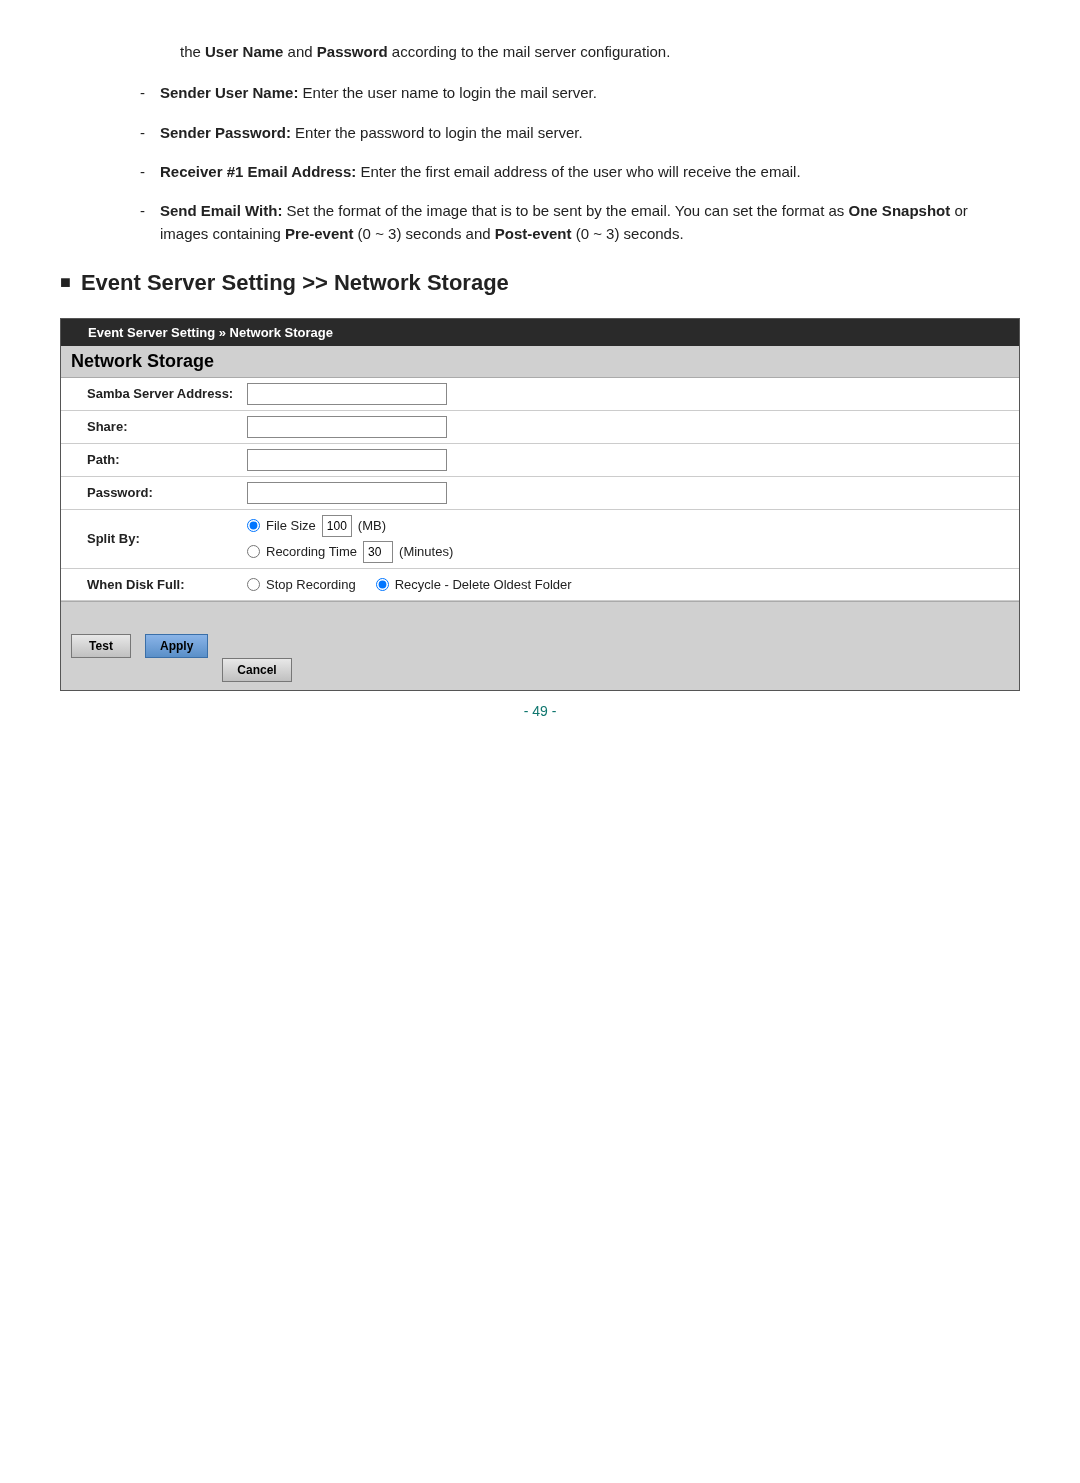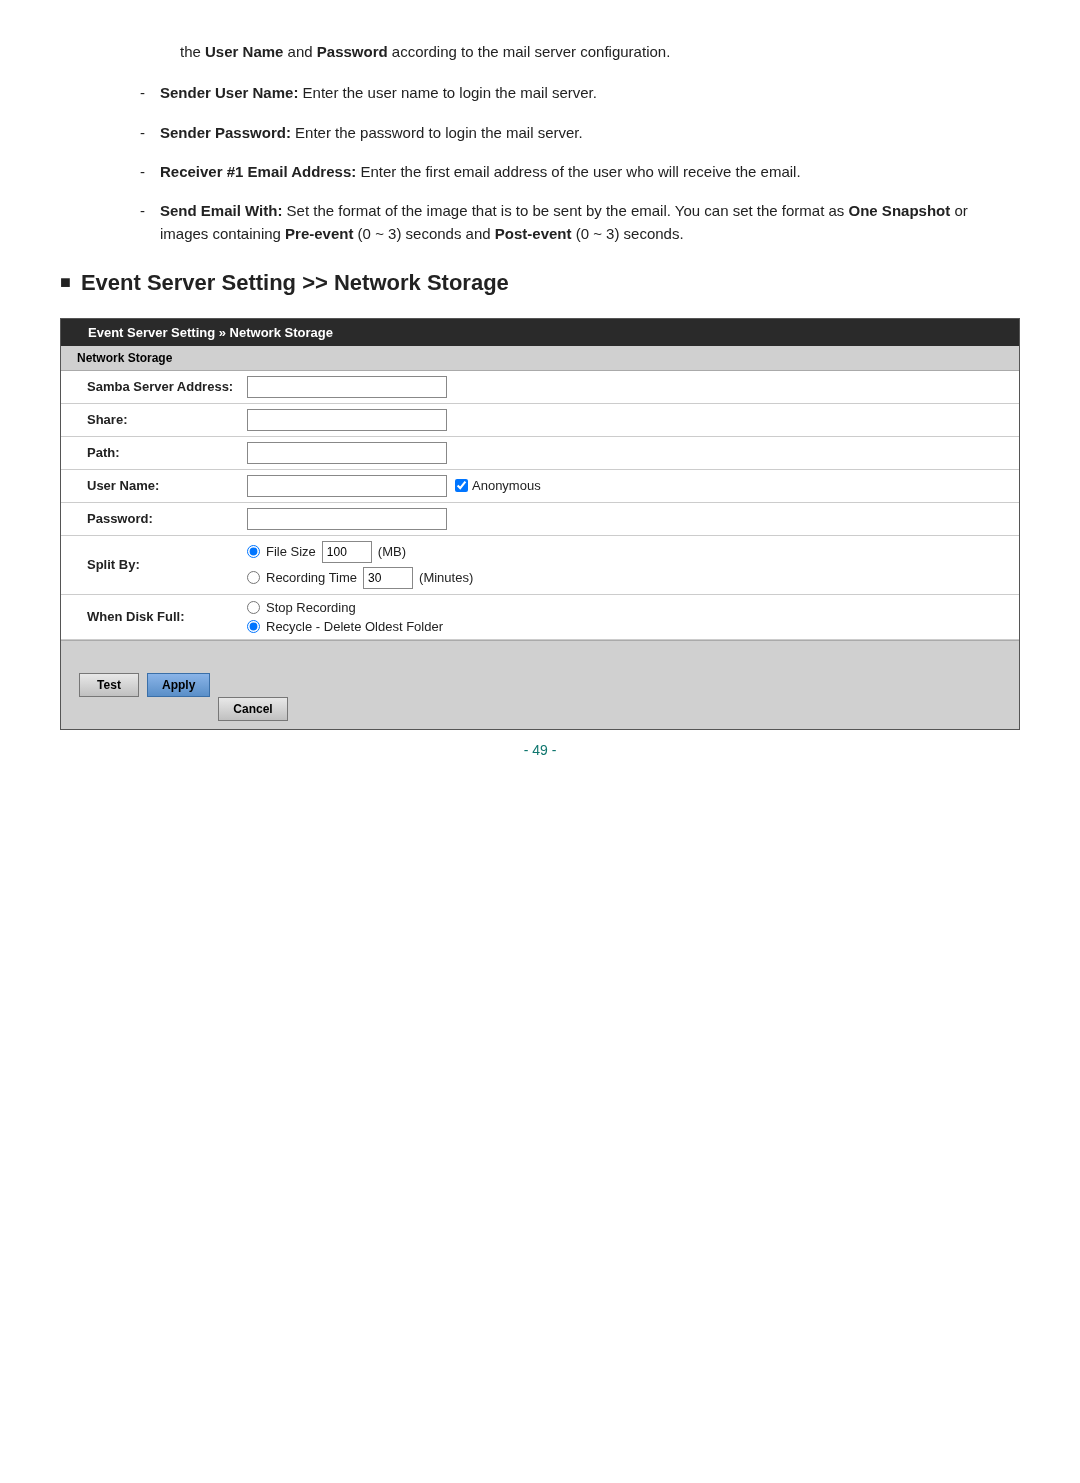--- a/index.html
+++ b/index.html
@@ -66,22 +66,22 @@
       color: #fff;
       padding: 6px 27px;
       font-weight: bold;
       font-size: 13px;
     }
 
     .panel-section-header {
       background: #d0d0d0;
       color: #000;
       font-weight: bold;
-      padding: 5px 16px;
-      font-size: 12px;
+      padding: 5px 10px;
+      font-size: 18px;
       border-bottom: 1px solid #aaa;
     }
 
     .panel-row {
       display: flex;
       align-items: center;
       border-bottom: 1px solid #ccc;
       padding: 5px 10px;
       min-height: 32px;
     }
@@ -131,42 +131,42 @@
     .split-row {
       display: flex;
       align-items: center;
       gap: 6px;
     }
 
     .split-input {
       border: 1px solid #888;
       padding: 2px 4px;
       height: 22px;
-      width: 50px;
+      width: 30px;
       font-size: 12px;
     }
 
     .when-disk-block {
       display: flex;
-      flex-direction: column;
-      gap: 4px;
+      flex-direction: row;
+      gap: 20px;
     }
 
     .radio-row {
       display: flex;
       align-items: center;
       gap: 6px;
       font-size: 13px;
     }
 
     .panel-footer {
       background: #d0d0d0;
-      padding: 8px 18px;
-      display: flex;
-      gap: 8px;
+      padding: 8px 10px;
+      display: flex;
+      gap: 14px;
       align-items: center;
       border-top: 1px solid #aaa;
     }
 
     .btn-test {
       background: linear-gradient(to bottom, #e8e8e8, #c0c0c0);
       border: 1px solid #777;
       padding: 4px 14px;
       font-size: 12px;
       font-weight: bold;
@@ -257,30 +257,20 @@
     </div>
   </div>
 
   <div class="panel-row">
     <div class="row-label">Path:</div>
     <div class="row-content">
       <input type="text" class="text-input" value="" style="">
     </div>
   </div>
 
-  <div class="panel-row">
-    <div class="row-label">User Name:</div>
-    <div class="row-content">
-      <input type="text" class="text-input" value="" style="">
-      <label class="checkbox-label">
-        <input type="checkbox" checked="" style="">
-        <span>Anonymous</span>
-      </label>
-    </div>
-  </div>
 
   <div class="panel-row">
     <div class="row-label">Password:</div>
     <div class="row-content">
       <input type="password" class="text-input" value="" style="">
     </div>
   </div>
 
   <div class="panel-row">
     <div class="row-label">Split By:</div>

